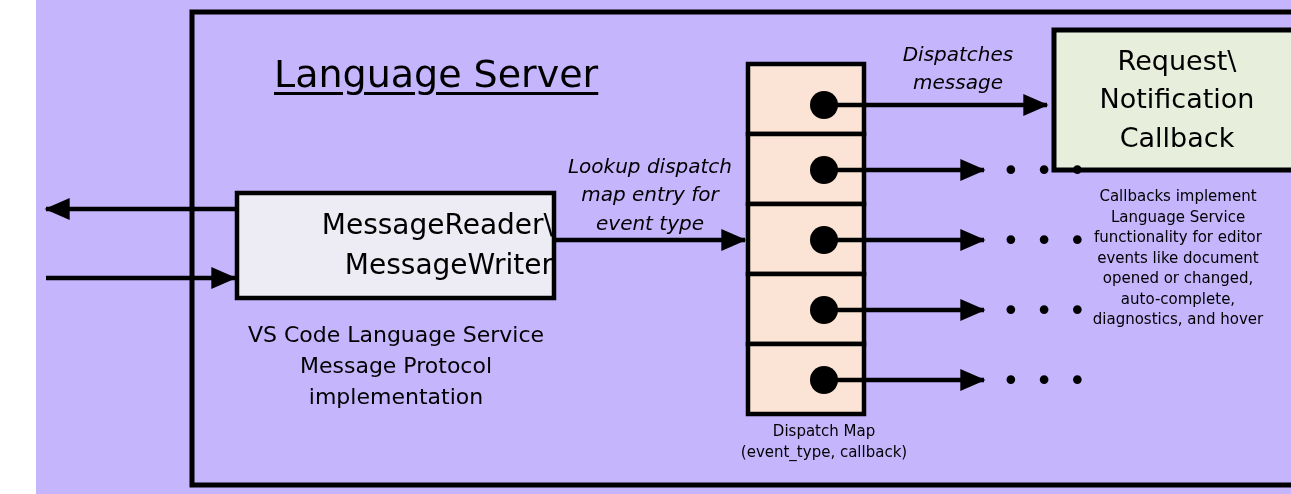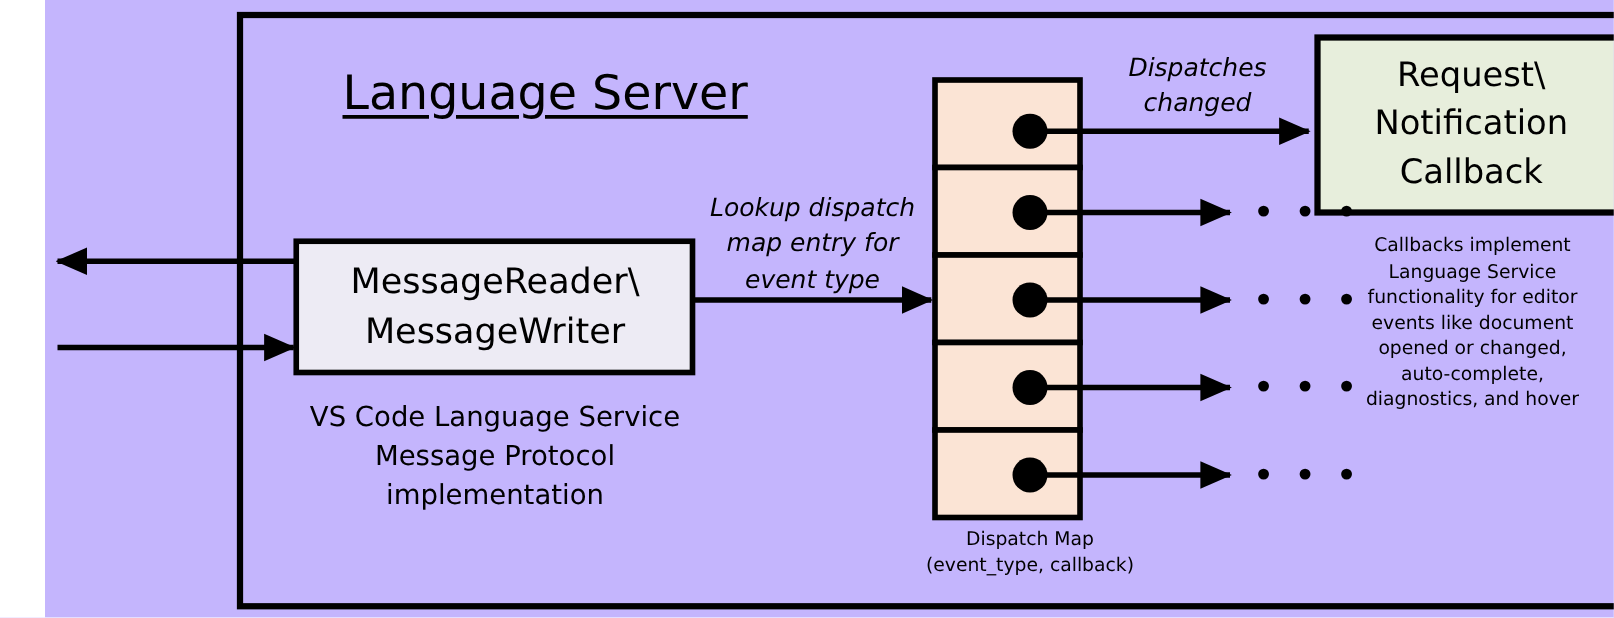--- a/index.html
+++ b/index.html
@@ -44,20 +44,21 @@
     text-align: left;
   }
 
   
   #reader-box-label {
     left: 203px;
     top: 205px;
     width: 314px;
     font-size: 28px;
     line-height: 1.42;
+    text-align: right;
   }
   #reader-caption {
     left: 190px;
     top: 319px;
     width: 340px;
     font-size: 22px;
     line-height: 1.42;
   }
 
   
@@ -190,21 +191,21 @@
 MessageWriter</div>
 
   <div class="lbl" id="reader-caption">VS Code Language Service
 Message Protocol implementation</div>
 
   <div class="lbl italic" id="lookup-label">Lookup dispatch
 map entry for
 event type</div>
 
   <div class="lbl italic" id="dispatch-label">Dispatches
-changed</div>
+message</div>
 
   <div class="lbl" id="map-caption">Dispatch Map
 (event_type, callback)</div>
 
   <div class="lbl" id="callback-box-label">Request\
 Notification
 Callback</div>
 
   <div class="lbl" id="callback-caption">Callbacks implement
 Language Service

